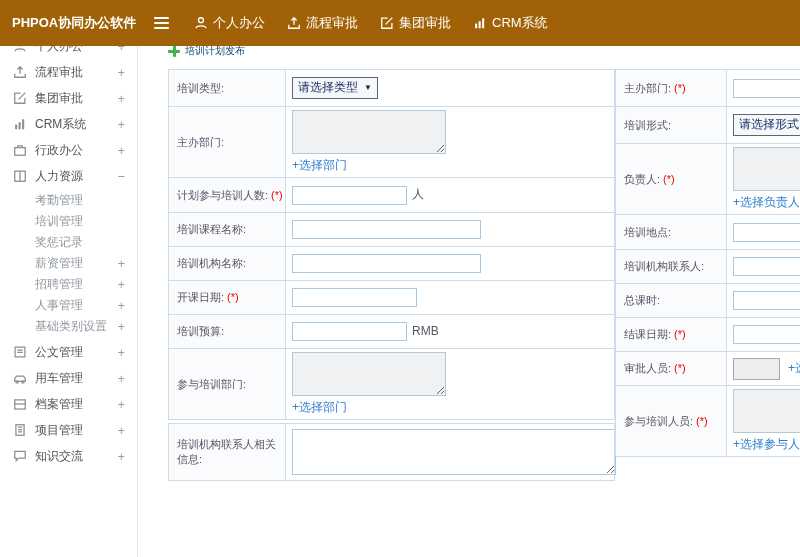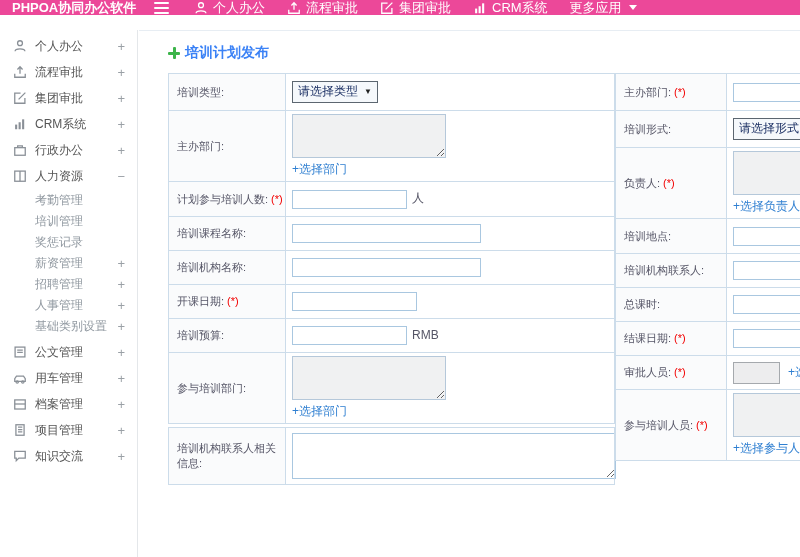--- a/index.html
+++ b/index.html
@@ -4,22 +4,22 @@
 <style>
   * { box-sizing: content-box; }
   html,body { margin:0; padding:0; }
   body {
     width:800px; height:557px; overflow:hidden; position:relative;
     font-family:"Liberation Sans","DejaVu Sans",sans-serif;
     font-size:12px; color:#555; background:#fff;
   }
   
   .topbar {
-    position:absolute; top:0; left:0; width:800px; height:15px;
-    background:#ec4899; color:#fff; display:flex; align-items:center; z-index:20;
+    position:absolute; top:0; left:0; width:800px; height:46px;
+    background:#a16207; color:#fff; display:flex; align-items:center; z-index:20;
   }
   .logo { width:128px; padding-left:12px; font-size:13px; font-weight:bold; white-space:nowrap; }
   .menu-btn { margin-left:14px; display:flex; flex-direction:column; gap:3px; cursor:pointer; }
   .menu-btn .bar { width:15px; height:2px; background:#fff; border-radius:1px; }
   .nav { display:flex; margin-left:14px; height:30px; }
   .nav-item { display:flex; align-items:center; gap:5px; padding:0 11px; font-size:13px; cursor:pointer; white-space:nowrap; }
   .nav-item svg { display:block; }
   .caret-down { width:0; height:0; border-left:4px solid transparent; border-right:4px solid transparent; border-top:5px solid #fff; margin-left:2px; }
   
   .sidebar {
@@ -37,21 +37,21 @@
   
   .main {
     position:absolute; left:139px; top:30px; right:0; bottom:0;
     background:#fff; border-top:1px solid #e7edf3; overflow:hidden;
     padding:10px 0 0 29px; box-sizing:border-box;
   }
   .title-row { display:flex; align-items:center; margin:3px 0 11px; }
   .plus-icon { position:relative; width:12px; height:12px; margin-right:5px; flex:none; }
   .plus-icon::before { content:""; position:absolute; left:0; top:5px; width:12px; height:3px; background:#3cb44a; border-radius:1px; }
   .plus-icon::after  { content:""; position:absolute; left:5px; top:0; width:3px; height:12px; background:#3cb44a; border-radius:1px; }
-  .page-title { font-size:14px; font-weight:bold; color:#3b82f6; margin:0; }
+  .page-title { font-size:10px; font-weight:normal; color:#0c4a6e; margin:0; }
   .form-wrap { display:flex; align-items:flex-start; }
   .col-left { width:446px; flex:none; }
   .col-right { width:420px; flex:none; margin-left:1px; }
   
   table.ftable { border-collapse:collapse; table-layout:fixed; width:100%; }
   .ftable td { border:1px solid #ccdcea; vertical-align:middle; font-size:12px; color:#556; }
   td.lbl { background:#fafbfc; padding:2px 2px 2px 8px; font-size:11px; }
   td.fld { background:#fff; padding:3px 6px; }
   .col-left td.lbl { width:106px; }
   .col-right td.lbl { width:100px; }
@@ -122,24 +122,20 @@
     <div class="nav-item">
       <span>
           <svg width="14" height="14" viewBox="0 0 12 12" fill="#fff">
             <rect x="1.8" y="6.5" width="1.8" height="4"></rect>
             <rect x="4.8" y="4.5" width="1.8" height="6"></rect>
             <rect x="7.8" y="2" width="1.8" height="8.5"></rect>
           </svg>
         </span>
       <span>CRM系统</span>
     </div>
-    <div class="nav-item">
-      <span>更多应用</span>
-      <span class="caret-down"></span>
-    </div>
   </div>
 </div>
 
 <div class="sidebar">
   <div class="s-item">
     <span class="s-icon">
         <svg viewBox="0 0 12 12" width="14" height="14" fill="none" stroke="currentColor" stroke-width="1.1">
           <circle cx="6" cy="3.6" r="2.1"></circle>
           <path d="M1.8 10.6 C1.8 7.8 10.2 7.8 10.2 10.6"></path>
         </svg>

